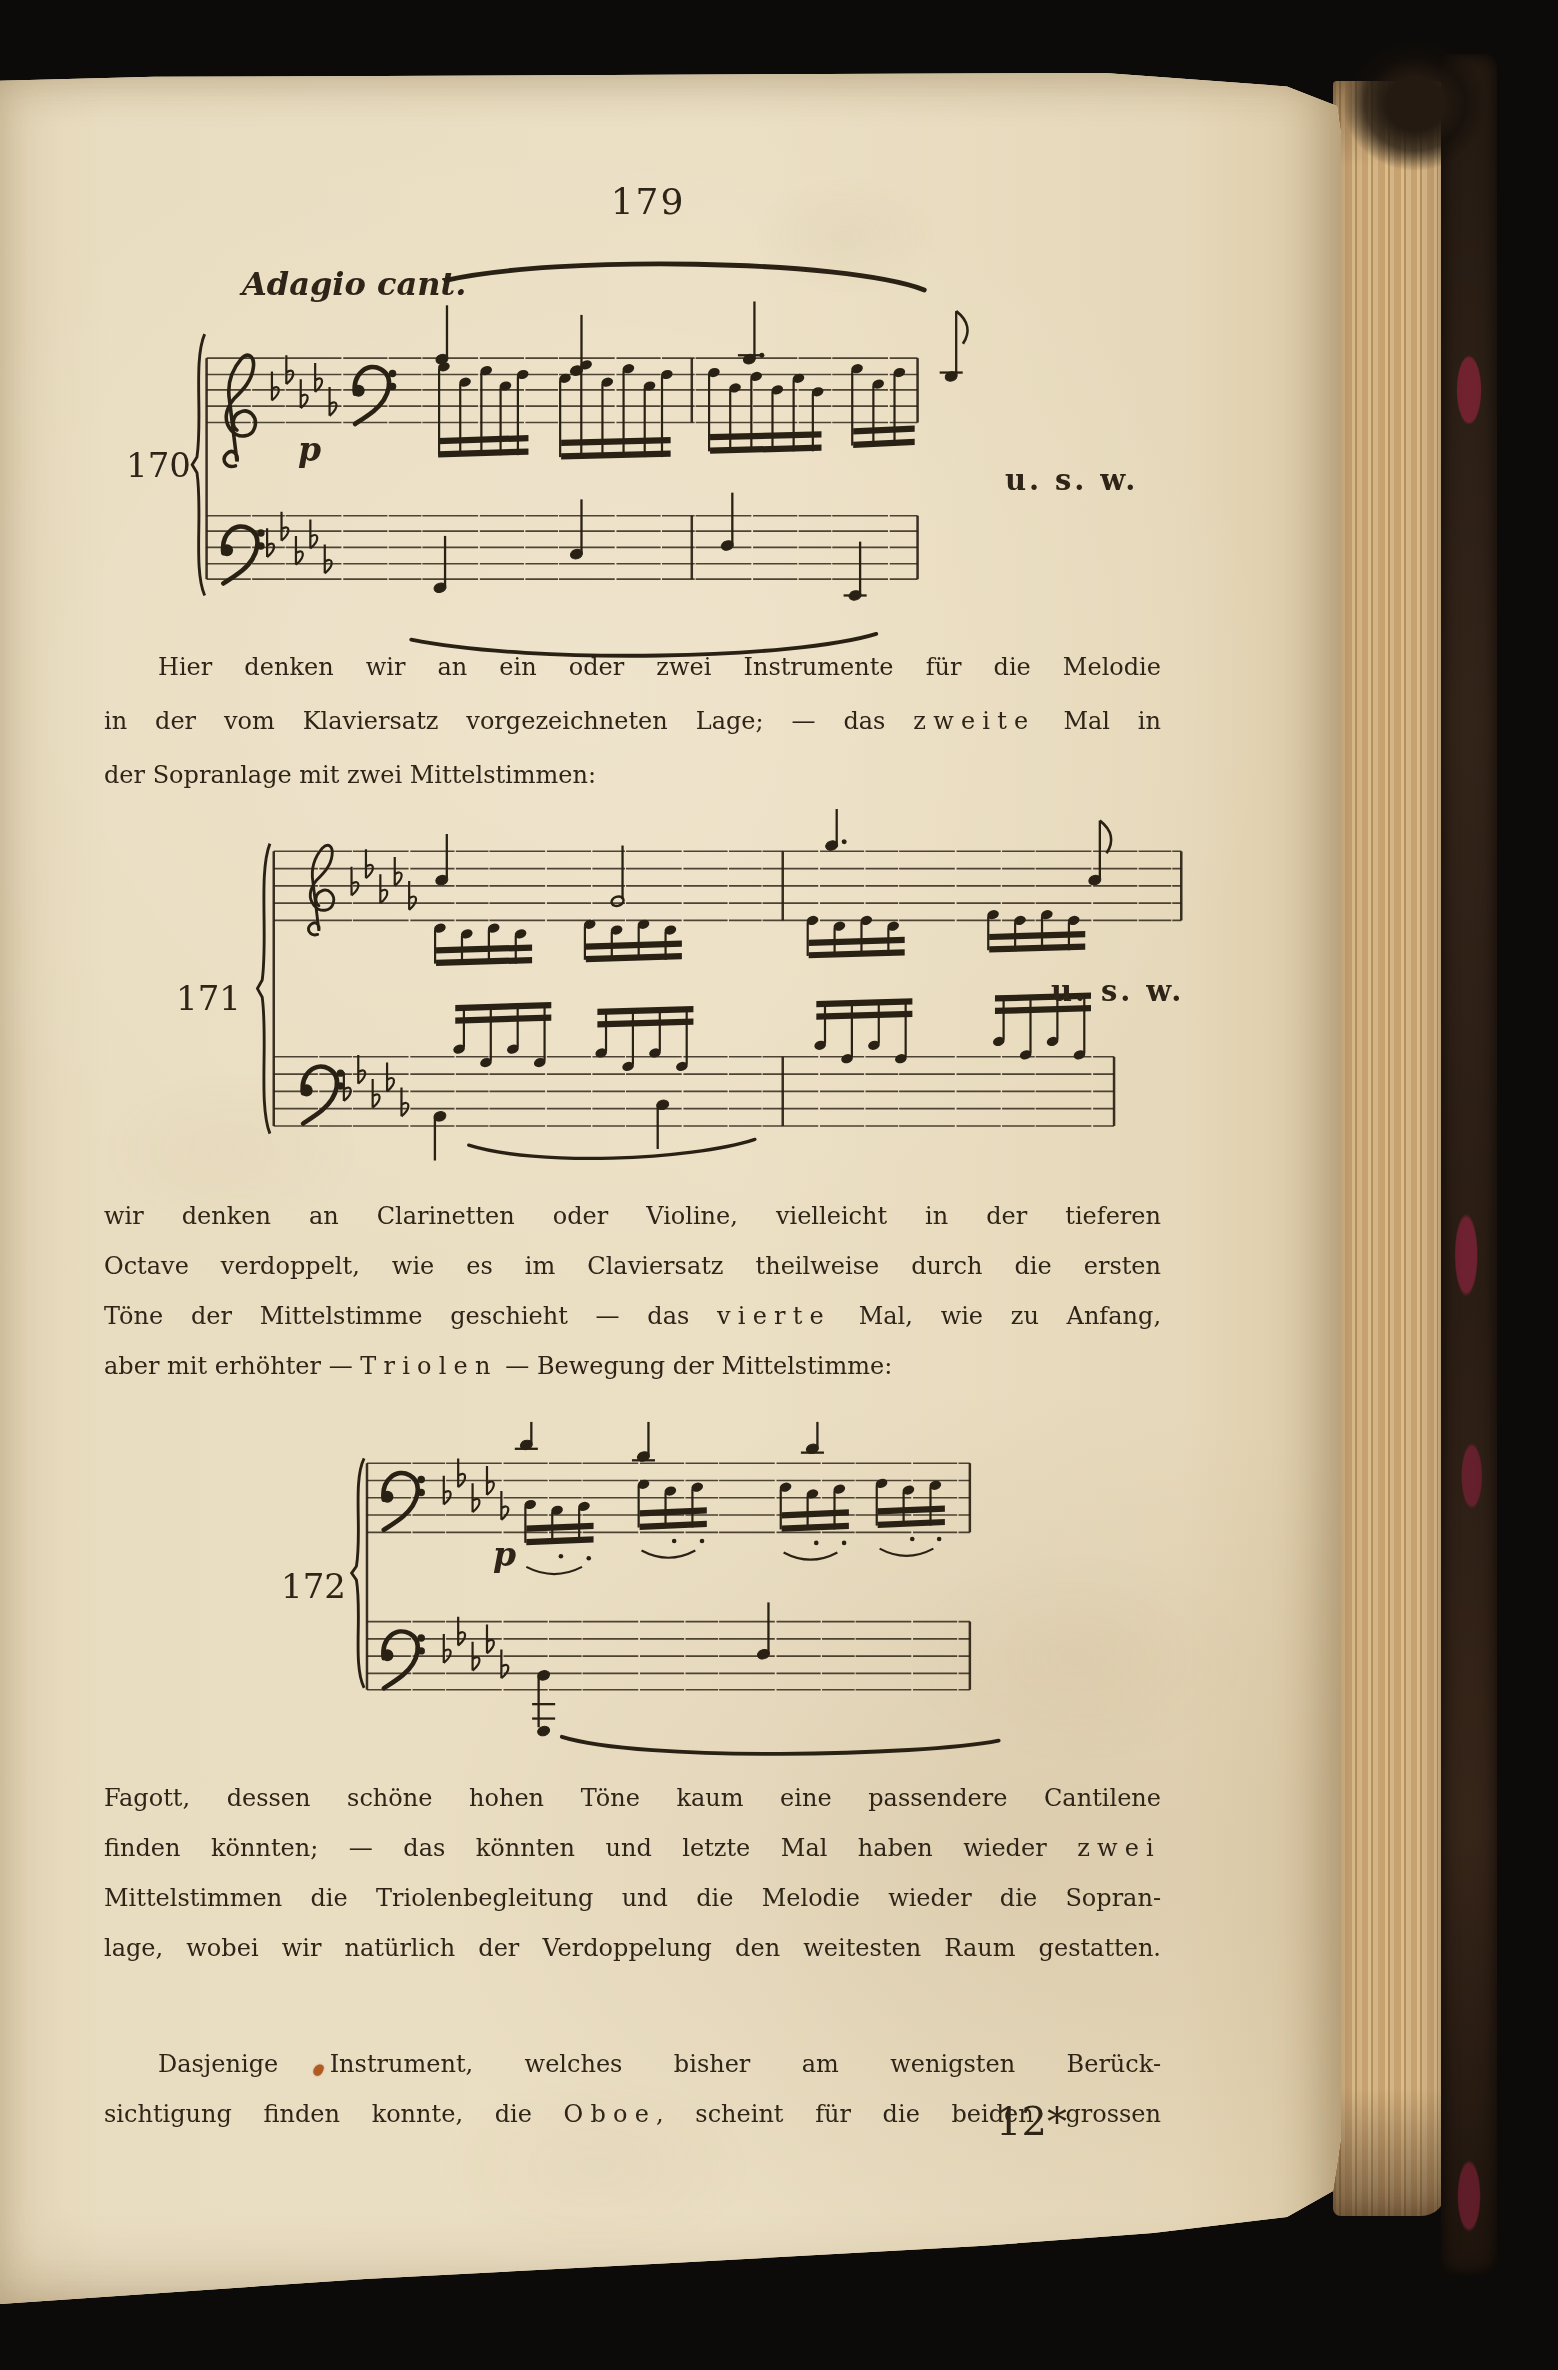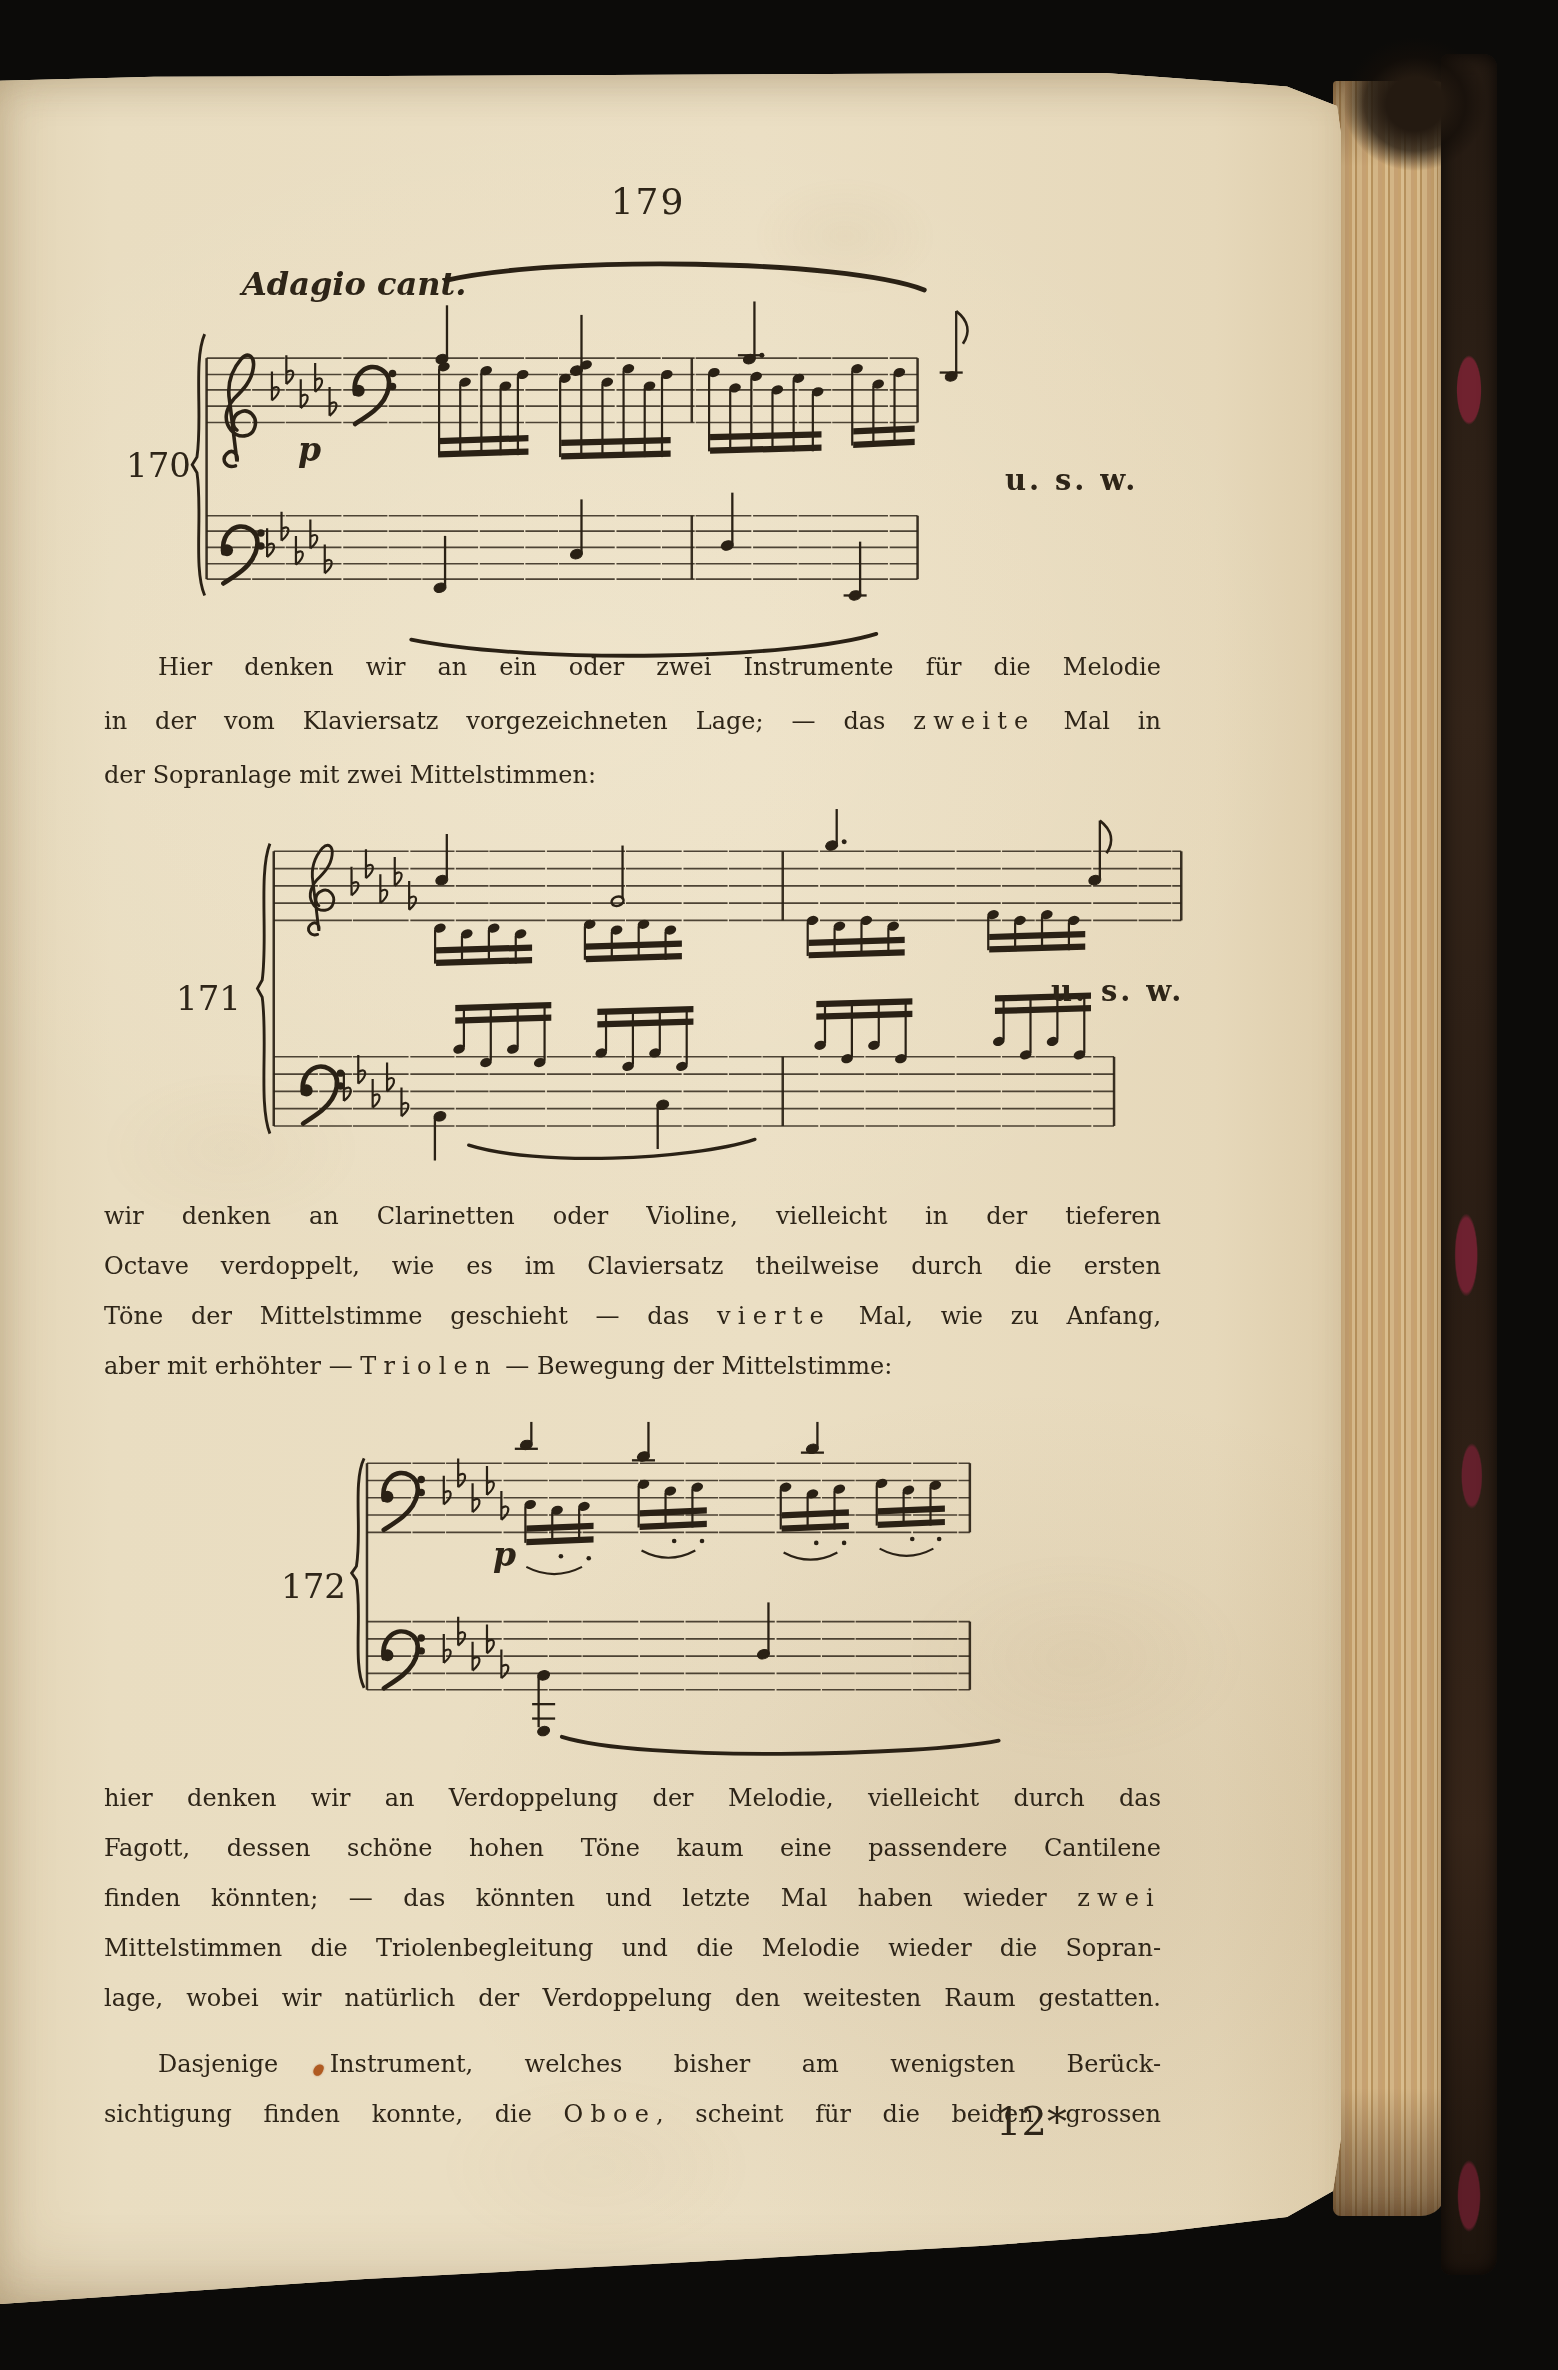--- a/index.html
+++ b/index.html
@@ -23,21 +23,21 @@
     background:radial-gradient(closest-side,#241a11 40%,rgba(20,14,9,.7) 70%,rgba(12,11,9,0) 100%);}
   
   .page{position:absolute;left:0;top:73px;width:1341px;height:2231px;color:#2e2518;
     background:
       radial-gradient(1057px 865px at 42% 28%,rgba(255,250,235,.20),rgba(0,0,0,0) 70%),
       radial-gradient(865px 672px at 75% 80%,rgba(120,85,40,.10),rgba(0,0,0,0) 70%),
       linear-gradient(90deg,#e3d5b6 0,#e9ddc1 8%,#ebdfc4 55%,#e6d8ba 88%,#dbc9a6 100%),
       #e8dcbf;
     box-shadow:inset -25px 0 44px rgba(115,85,45,.22),inset 0 -33px 58px rgba(115,85,45,.18),inset 0 17.3px 38px rgba(110,80,40,.15);
     clip-path:polygon(0 7.7px,154px 3.8px,1105px 0,1287px 13.4px,1337px 33px,1341px 61px,1341px 2065px,
-       1333px 2118px,1287px 2144px,1153px 2160px,980px 2173px,672px 2190px,365px 2206px,0 2231px);padding-left:40px;}
+       1333px 2118px,1287px 2144px,1153px 2160px,980px 2173px,672px 2190px,365px 2206px,0 2231px);}
   .page::after{content:"";position:absolute;inset:0;pointer-events:none;opacity:.5;
     background:
       radial-gradient(134px 86px at 845px 163px,rgba(150,110,60,.10),rgba(0,0,0,0) 70%),
       radial-gradient(192px 115px at 231px 1076px,rgba(150,110,60,.08),rgba(0,0,0,0) 70%),
       radial-gradient(250px 154px at 1076px 1585px,rgba(150,110,60,.10),rgba(0,0,0,0) 70%),
       radial-gradient(231px 134px at 596px 2094px,rgba(150,110,60,.08),rgba(0,0,0,0) 70%);}
   
   .pgnum{position:absolute;left:605px;top:108px;width:86px;text-align:center;
     font-size:36px;letter-spacing:1.9px;}
   .tempo{position:absolute;left:242px;top:192px;font-size:32px;font-style:italic;font-weight:600;}
@@ -490,21 +490,20 @@
           <path d="M698 134 Q726 149 754 134" fill="none" stroke="#2a2115" stroke-width="2.3"></path>
         </g>
         <g>
           <path d="M367 330 C450 356 740 350 822 334" fill="none" stroke="#2a2115" stroke-width="4" stroke-linecap="round"></path>
         </g>
       </svg>
     <div class="exnum n172">172</div>
     <div class="dyn d172">p</div>
 
     <div class="para p3">
-        <div class="tline just"><span>hier denken wir an Verdoppelung der Melodie, vielleicht durch das</span></div>
         <div class="tline just"><span>Fagott, dessen schöne hohen Töne kaum eine passendere Cantilene</span></div>
         <div class="tline just"><span>finden könnten; — das könnten und letzte Mal haben wieder </span><span class="sperr">zwei</span></div>
         <div class="tline just"><span>Mittelstimmen die Triolenbegleitung und die Melodie wieder die Sopran-</span></div>
         <div class="tline just"><span>lage, wobei wir natürlich der Verdoppelung den weitesten Raum gestatten.</span></div>
       </div>
     <div class="para p4">
         <div class="tline just indent"><span>Dasjenige Instrument, welches bisher am wenigsten Berück-</span></div>
         <div class="tline just"><span>sichtigung finden konnte, die </span><span class="sperr">Oboe</span><span>, scheint für die beiden grossen</span></div>
       </div>
 

